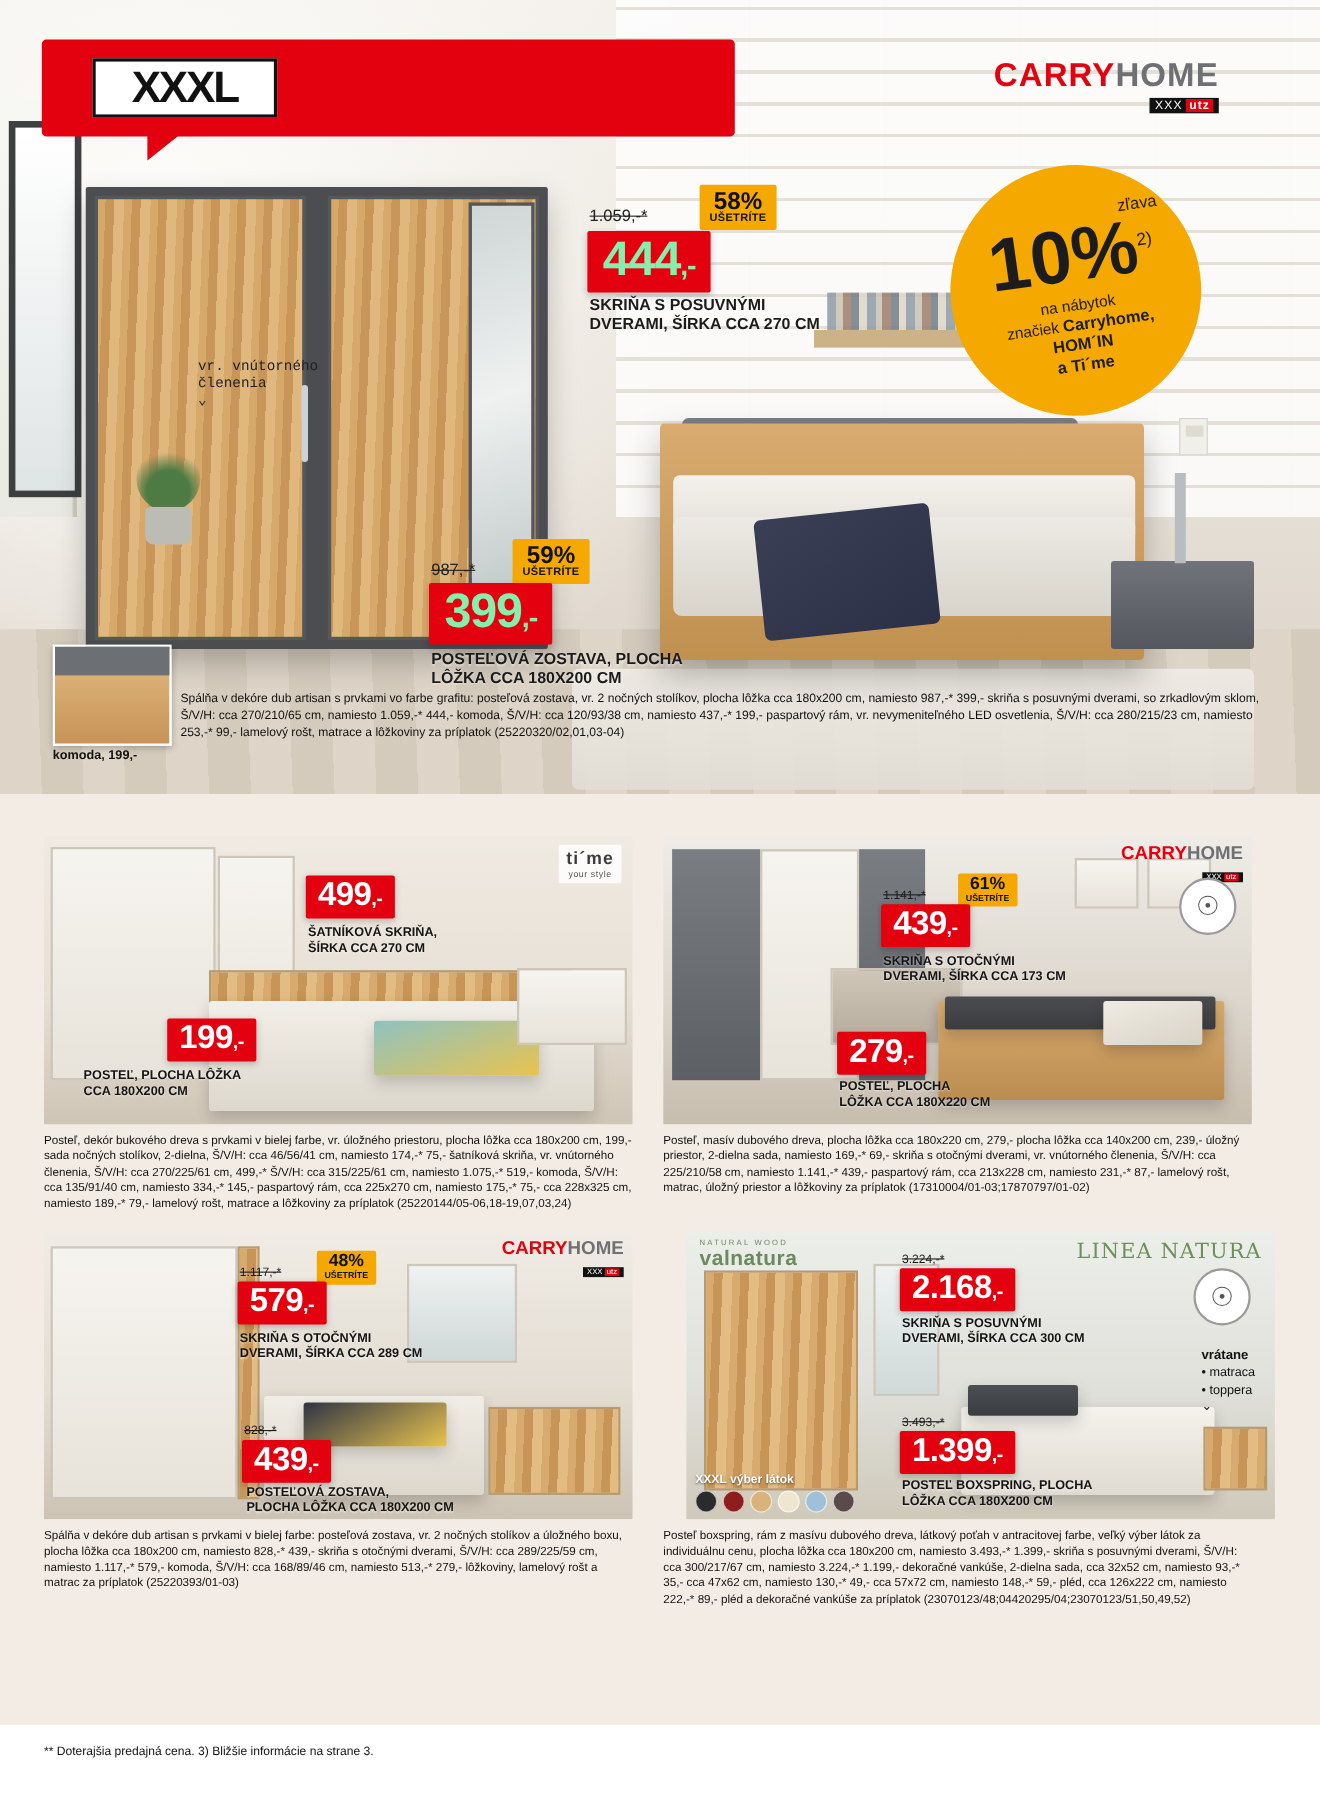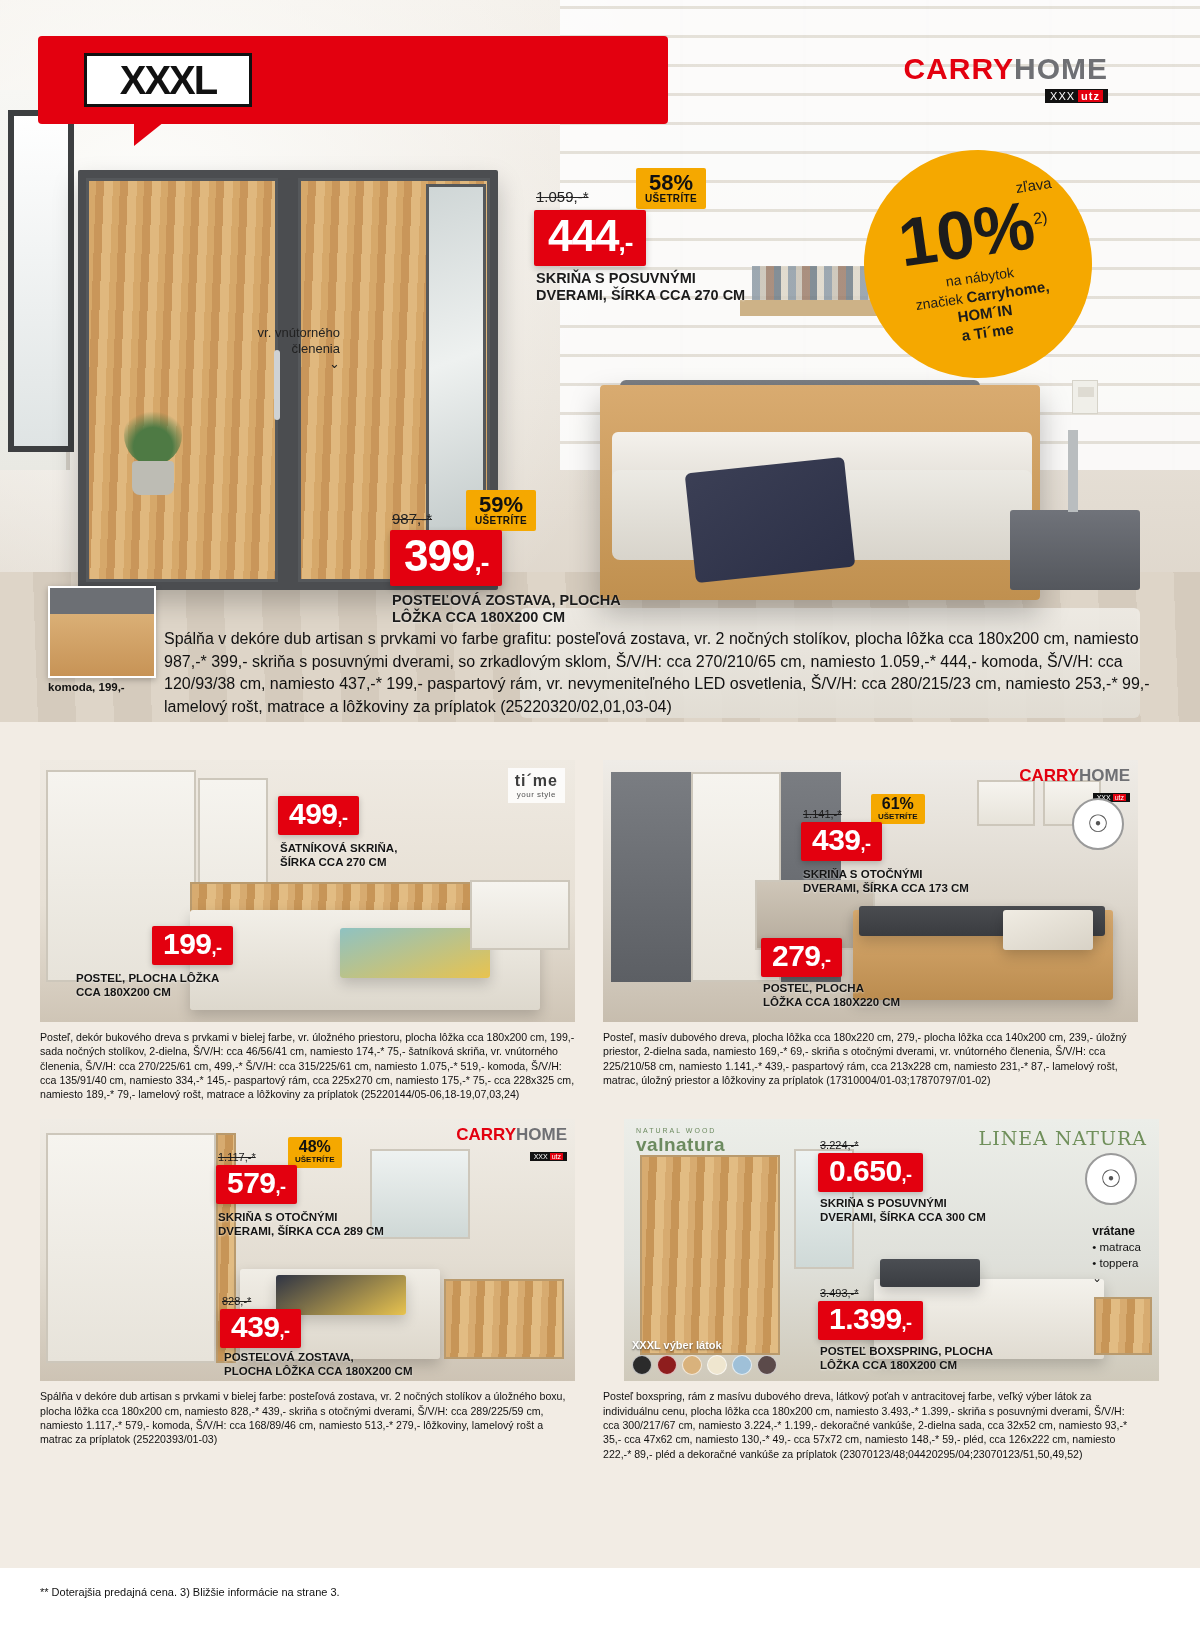--- a/index.html
+++ b/index.html
@@ -191,60 +191,60 @@
     text-align:center; color:#1c1c1c;
   }
   .circle .zl{ font-size:15px; align-self:flex-end; margin-right:30px; }
   .circle .big{ font-size:68px; font-weight:bold; line-height:.9; }
   .circle .big sup{ font-size:16px; font-weight:normal; vertical-align:super; }
   .circle .sub{ font-size:14px; line-height:1.25; margin-top:6px; }
   .circle .sub b{ font-size:15px; }
 
   
   .pricetag{
-    position:absolute; background:#e3000f; color:#ffffff;
+    position:absolute; background:#e3000f; color:#86efac;
     padding:4px 14px 8px; font-weight:bold; border-radius:2px;
     box-shadow:0 3px 7px rgba(0,0,0,.2);
   }
   .pricetag .v{ font-size:44px; line-height:1; letter-spacing:-1px; }
   .pricetag .v i{ font-style:normal; font-size:26px; }
   .oldprice{
     position:absolute; font-size:15px; color:#222; text-decoration:line-through;
   }
   .savebadge{
     position:absolute; background:#f5a800; color:#111; text-align:center;
     padding:3px 9px 4px; border-radius:2px; line-height:1.05;
   }
   .savebadge .p{ font-size:22px; font-weight:bold; }
   .savebadge .t{ font-size:10px; font-weight:bold; letter-spacing:.3px; }
   .caption{
     position:absolute; color:#1b1b1b; font-size:14.5px; font-weight:bold; line-height:1.2;
     text-shadow:0 1px 2px rgba(255,255,255,.5);
   }
   .annot{
-    position:absolute; font-size:13px; color:#222; text-align:right; line-height:1.25;
+    position:absolute; font-size:13px; color:#222; text-align:left; line-height:1.25;font-family:Liberation Mono, monospace;
   }
   .annot .chev{ display:block; font-size:13px; margin-top:-2px; }
 
   
   .komoda-inset{
     position:absolute; left:48px; top:586px; width:108px; height:92px;
     background:linear-gradient(180deg,#d6ab72,#c5handled);
     background:linear-gradient(180deg,#e2bb83,#c79356);
     border:2px solid #fff; box-shadow:0 2px 6px rgba(0,0,0,.25);
   }
   .komoda-inset .grey{ position:absolute; left:0; top:0; width:100%; height:26px; background:#6c6f74;}
   .komoda-label{
     position:absolute; left:48px; top:681px; font-size:11.5px; font-weight:bold; color:#111;
   }
 
   
   .hero-desc{
     position:absolute; left:164px; top:628px; width:990px;
-    font-size:16px; line-height:1.42; color:#111;
+    font-size:11px; line-height:1.42; color:#111;
   }
 
   
   .lower{
     position:absolute; top:722px; left:0; width:1200px; height:918px;
     background:#f2ece4;
     padding:38px 40px;
   }
   .grid{
     display:grid; grid-template-columns: 535px 535px; gap:18px 28px;
@@ -550,21 +550,21 @@
 
         <div class="valnatura" style="left:12px; top:8px;">
           <span>NATURAL WOOD</span>
           <span style="display:inline; font-size:19px; font-weight:bold; letter-spacing:.5px;">valnatura</span>
         </div>
         <div class="linea" style="right:12px; top:8px;">LINEA NATURA</div>
         <div class="seal" style="right:22px; top:34px;">☉</div>
 
         <div class="old-sm" style="left:196px; top:20px;">3.224,-*</div>
         <div class="tag-sm" style="left:194px; top:34px;">
-          <div class="v"><span>0.650</span><i>,-</i></div>
+          <div class="v"><span>2.168</span><i>,-</i></div>
         </div>
         <div class="cap-sm" style="left:196px; top:78px;">
           <div>SKRIŇA S POSUVNÝMI</div>
           <div>DVERAMI, ŠÍRKA CCA 300 CM</div>
         </div>
 
         <div class="incl" style="right:18px; top:104px;">
           <b>vrátane</b>
           <div>• matraca</div>
           <div>• toppera</div>

